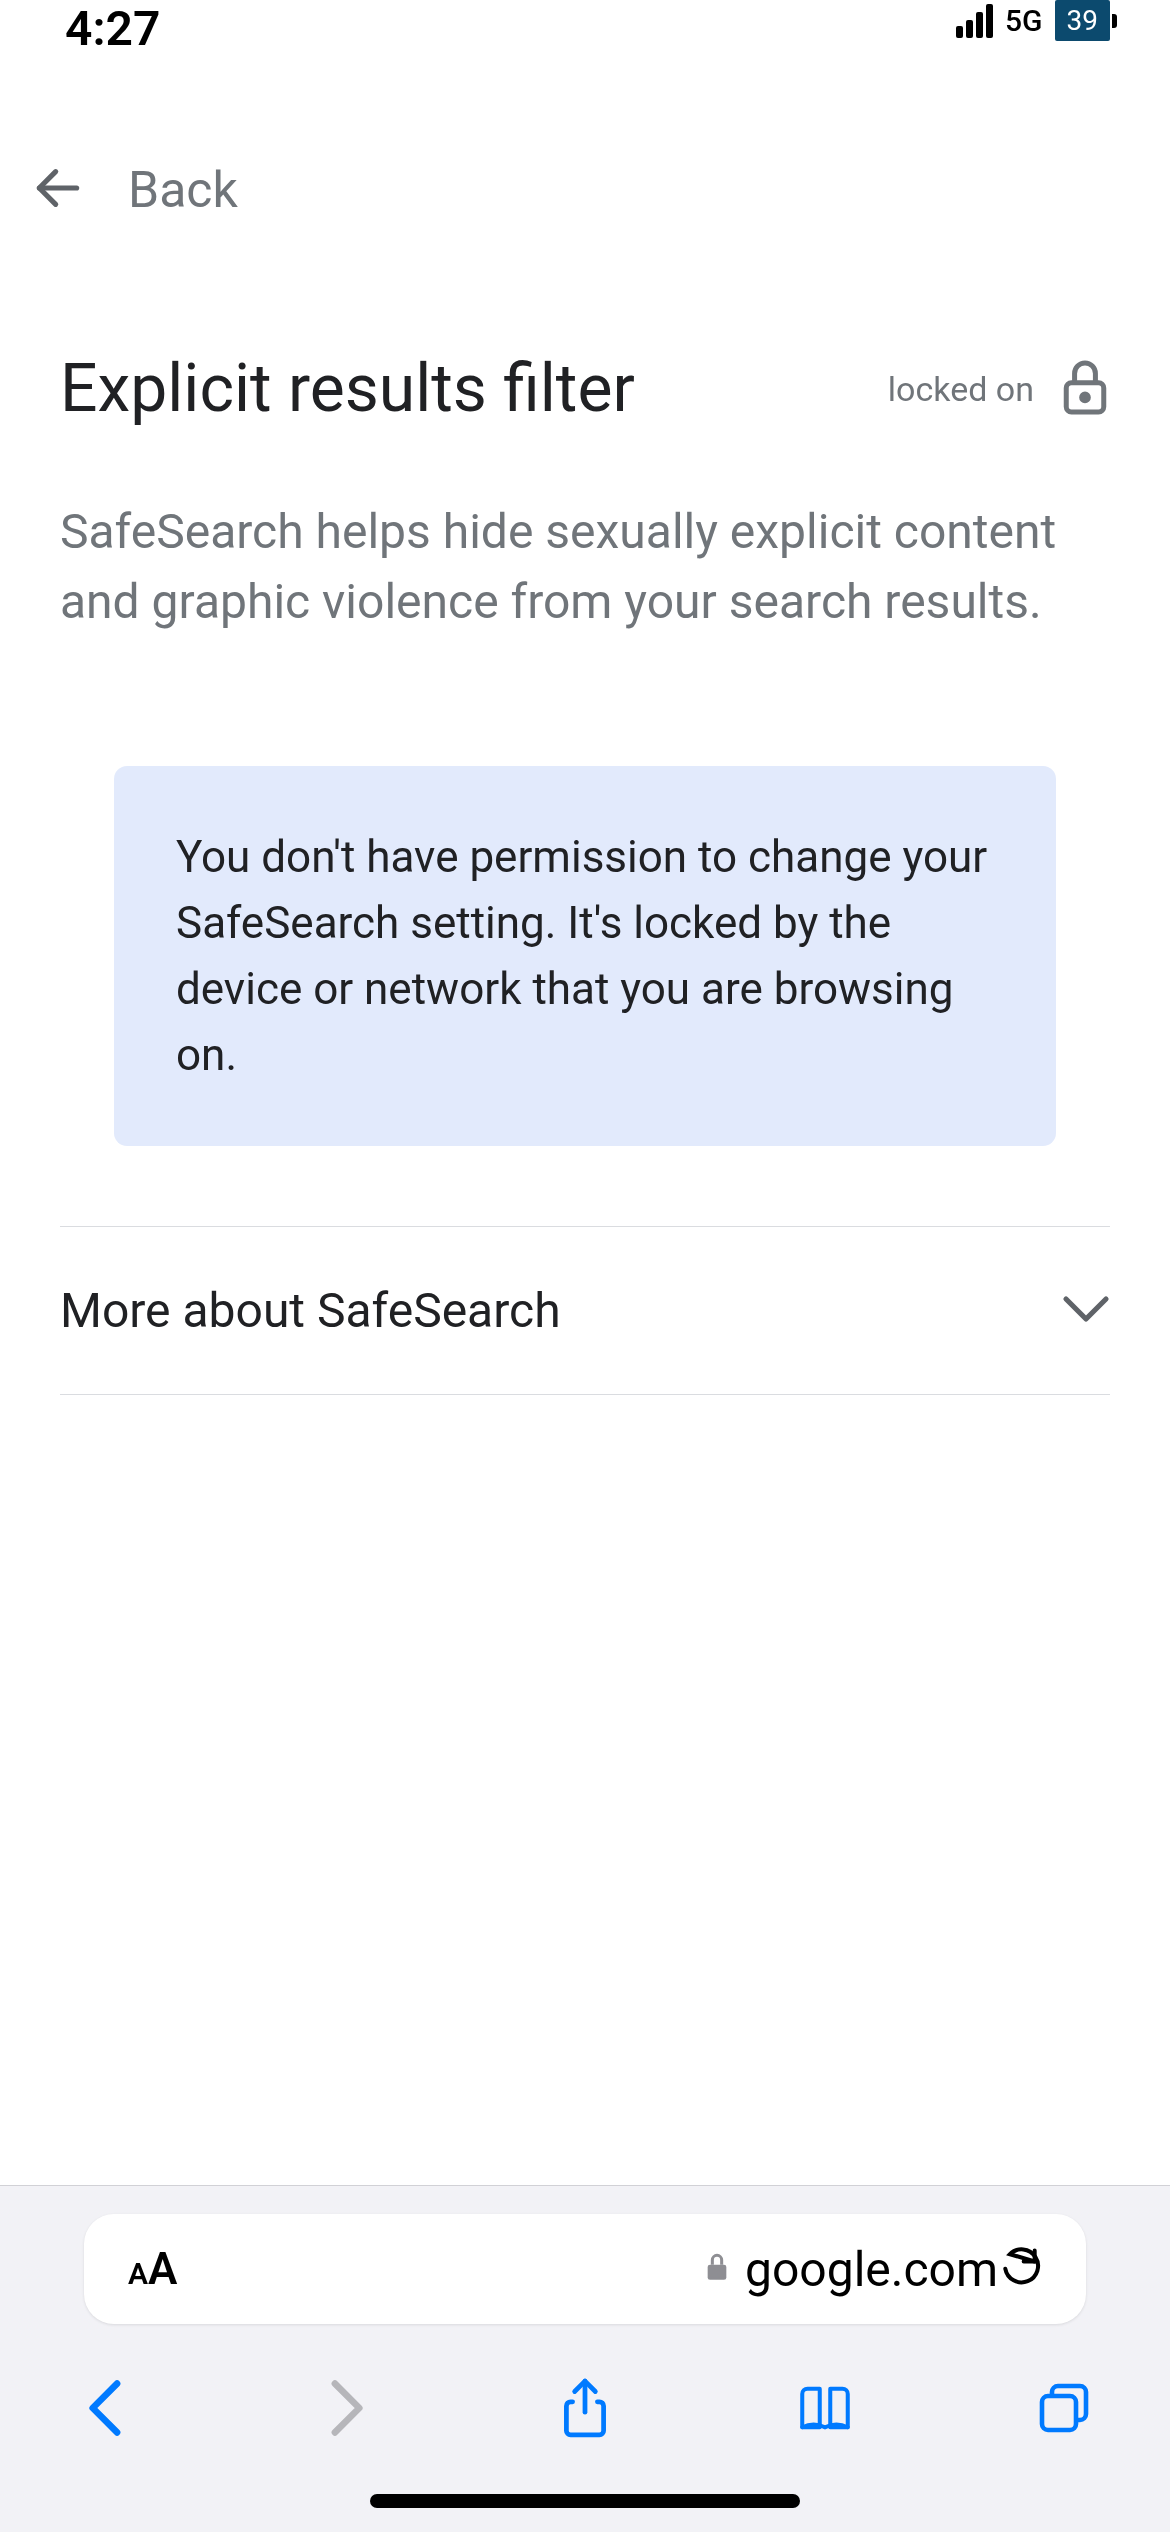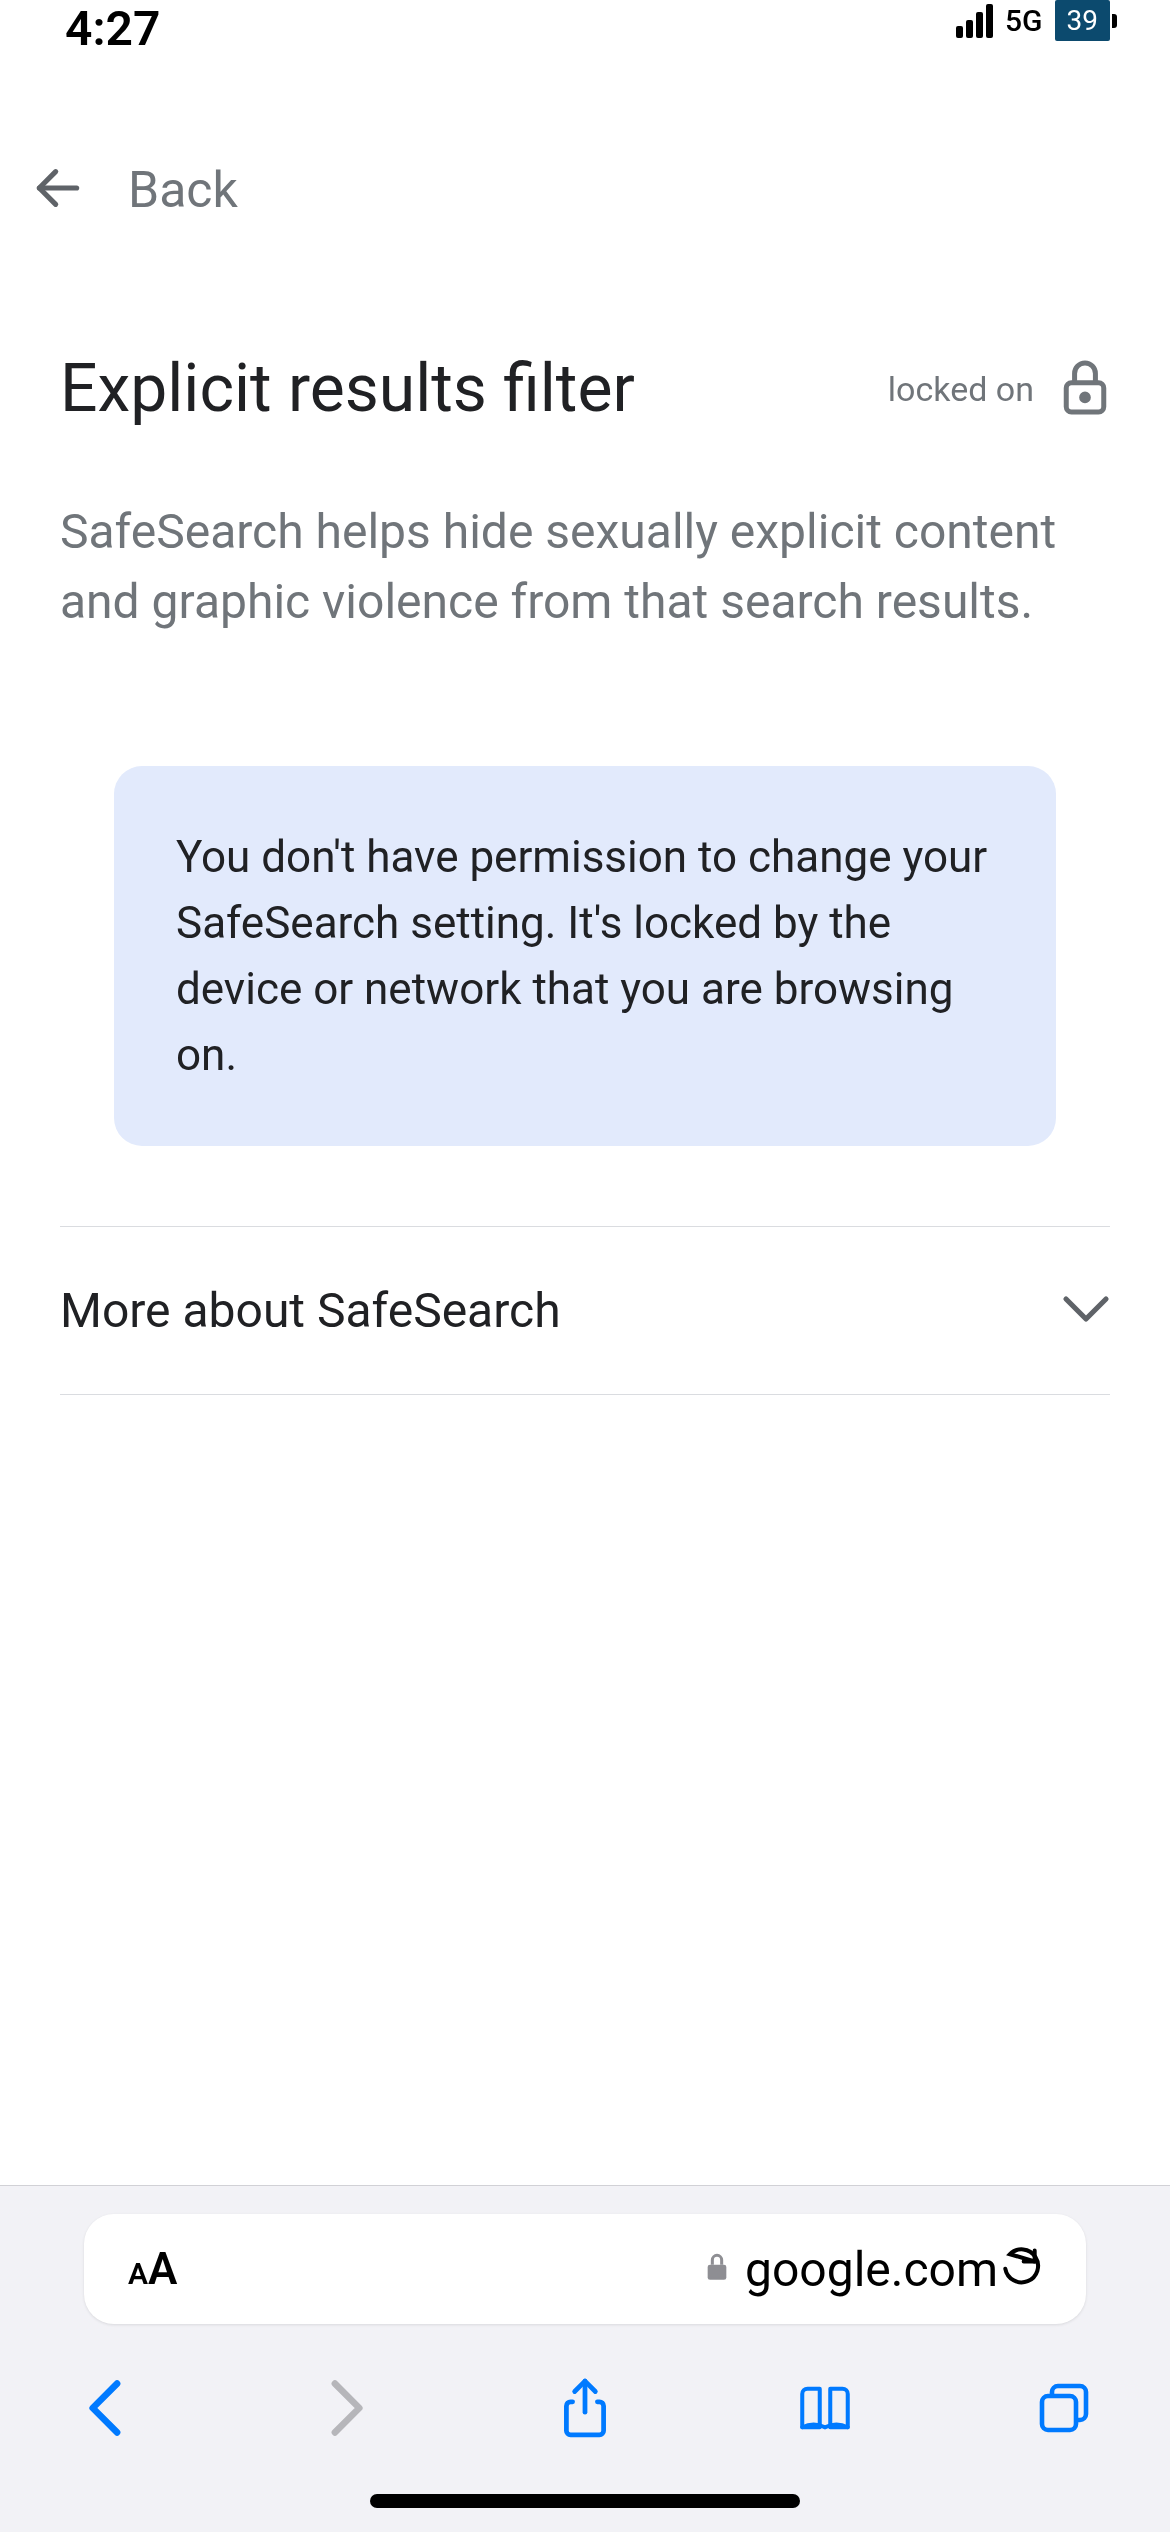--- a/index.html
+++ b/index.html
@@ -123,21 +123,21 @@
     
     .description {
       font-size: 48px;
       color: #70757a;
       line-height: 1.45;
       margin-top: 70px;
     }
     
     .info-box {
       background: #e2eafc;
-      border-radius: 28px;
+      border-radius: 13px;
       padding: 58px 62px;
       margin: 130px 54px 0 54px;
     }
     .info-text {
       font-size: 44px;
       color: #202124;
       line-height: 1.5;
     }
     
     .divider {
@@ -274,21 +274,21 @@
       <span class="lock-icon">
         <svg viewBox="0 0 24 28" fill="none" stroke="#70757a" stroke-width="2.4">
           <rect x="3" y="12" width="18" height="14" rx="2.5"></rect>
           <path d="M7 12 V7.5 a5 5 0 0 1 10 0 V12"></path>
           <circle cx="12" cy="19" r="1.6" fill="#70757a"></circle>
         </svg>
       </span>
     </div>
   </div>
 
-  <p class="description">SafeSearch helps hide sexually explicit content and graphic violence from that search results.</p>
+  <p class="description">SafeSearch helps hide sexually explicit content and graphic violence from your search results.</p>
 
   <div class="info-box">
     <p class="info-text">You don't have permission to change your SafeSearch setting. It's locked by the device or network that you are browsing on.</p>
   </div>
 
   <div class="divider"></div>
   <div class="expander-row">
     <span class="expander-label">More about SafeSearch</span>
     <span class="chevron">
       <svg viewBox="0 0 24 14" fill="none" stroke="#5f6368" stroke-width="2.6" stroke-linecap="round" stroke-linejoin="round">

